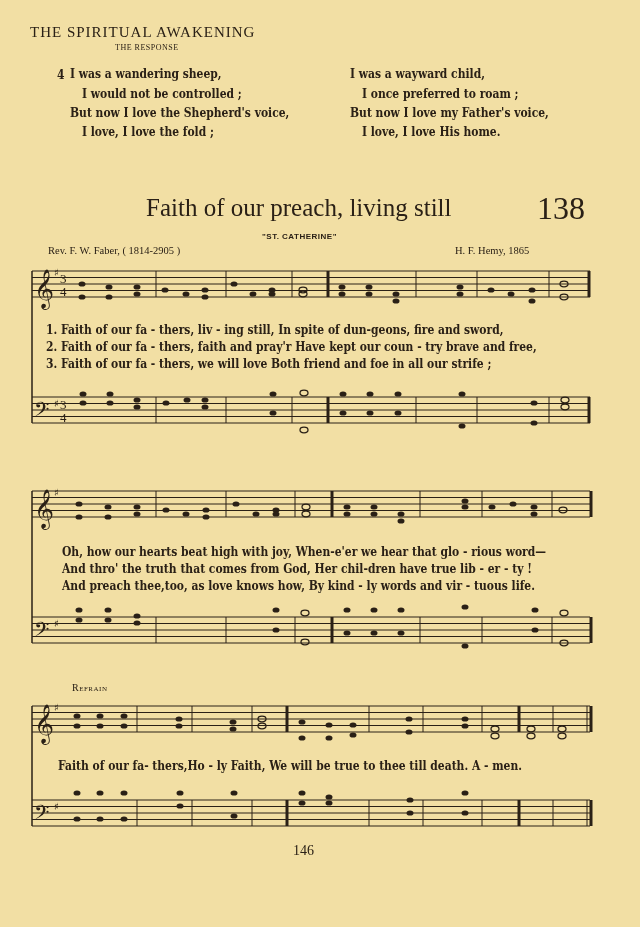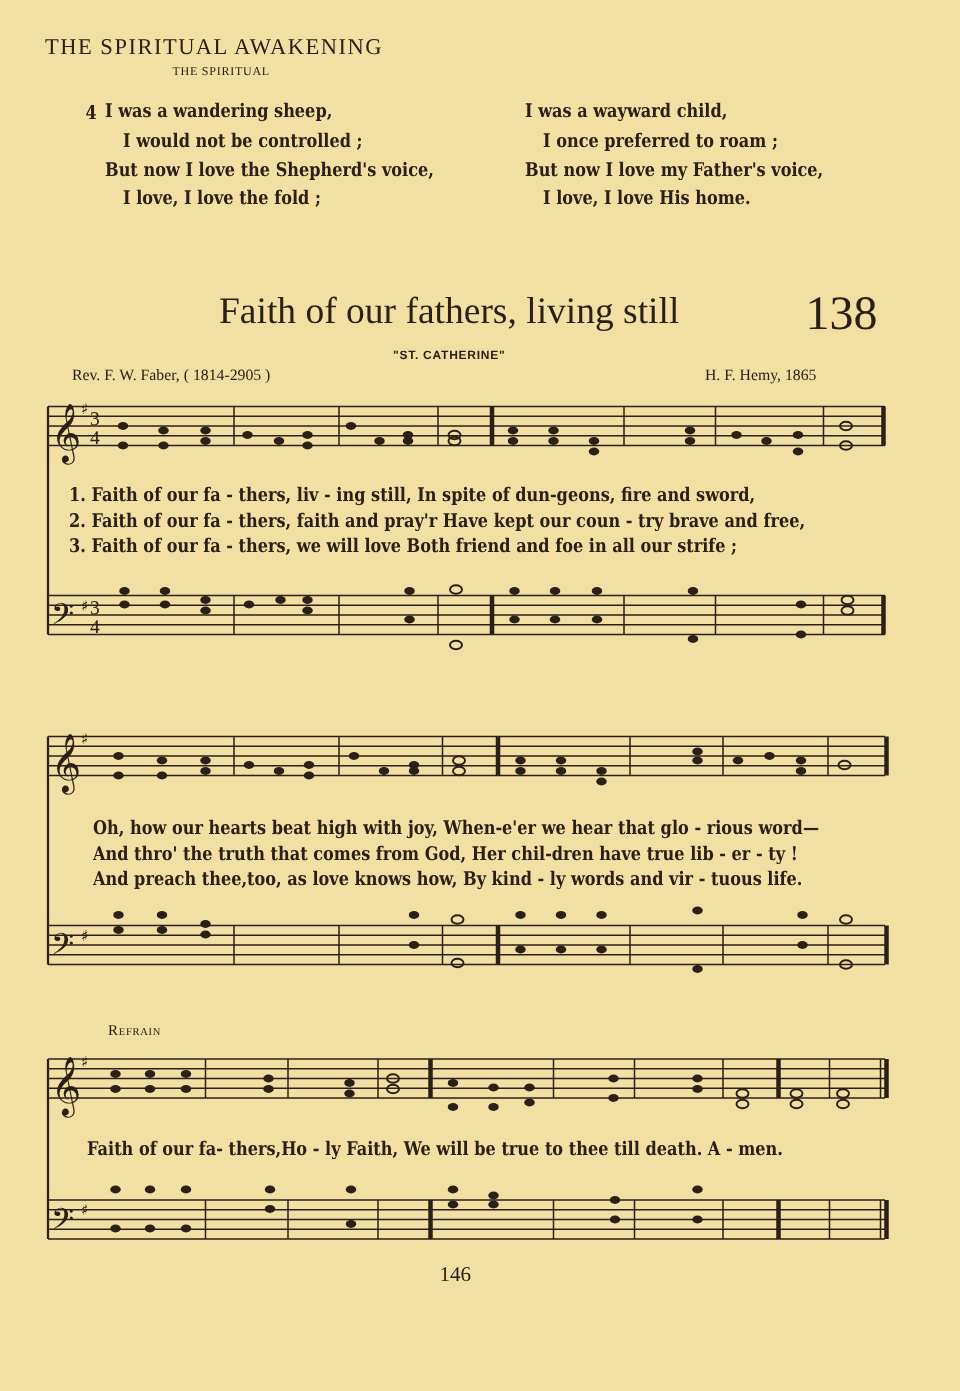--- a/index.html
+++ b/index.html
@@ -6,45 +6,45 @@
   body{width:640px;height:927px;background:#f2dfa4;position:relative;overflow:hidden;
        font-family:"DejaVu Serif","Liberation Serif",serif;color:#2a2016;}
   .abs{position:absolute;}
   .running{left:30px;top:24px;font-family:"Liberation Serif",serif;font-size:15px;letter-spacing:1px;}
   .running-sub{left:115px;top:43px;font-family:"Liberation Serif",serif;font-size:8px;letter-spacing:0.5px;}
   .verse-line{font-family:"DejaVu Serif",serif;font-size:12.5px;font-weight:bold;white-space:nowrap;transform:scaleX(0.86);transform-origin:left;}
   .title{left:146px;top:194px;font-family:"Liberation Serif",serif;font-size:25px;}
   .hnum{left:537px;top:190px;font-family:"Liberation Serif",serif;font-size:32px;}
   .tune{left:262px;top:232px;font-family:"Liberation Sans",sans-serif;font-size:8px;font-weight:bold;letter-spacing:0.5px;}
   .author,.composer{top:245px;font-family:"Liberation Serif",serif;font-size:10.5px;}
-  .author{left:48px;} .composer{left:470px;}
+  .author{left:48px;} .composer{left:455px;}
   .lyric{font-family:"DejaVu Serif",serif;font-size:12.5px;font-weight:bold;white-space:nowrap;transform:scaleX(0.86);transform-origin:left;}
   .refrain-label{left:72px;top:682px;font-family:"Liberation Serif",serif;font-size:10px;letter-spacing:0.5px;text-align:center;}
   .pagenum{left:293px;top:843px;font-family:"Liberation Serif",serif;font-size:14px;}
   svg.staff{position:absolute;left:0;top:0;}
 </style>
 </head>
 <body>
 
 <div class="abs running">THE SPIRITUAL AWAKENING</div>
-<div class="abs running-sub">THE SPIRITUAL</div>
+<div class="abs running-sub">THE RESPONSE</div>
 
 <div>
   <div class="abs verse-line" style="left:57px;top:67px;">4</div>
   <div class="abs verse-line" style="left:70px;top:66px;">I was a wandering sheep,</div>
   <div class="abs verse-line" style="left:82px;top:86px;">I would not be controlled ;</div>
   <div class="abs verse-line" style="left:70px;top:105px;">But now I love the Shepherd's voice,</div>
   <div class="abs verse-line" style="left:82px;top:124px;">I love, I love the fold ;</div>
   <div class="abs verse-line" style="left:350px;top:66px;">I was a wayward child,</div>
   <div class="abs verse-line" style="left:362px;top:86px;">I once preferred to roam ;</div>
   <div class="abs verse-line" style="left:350px;top:105px;">But now I love my Father's voice,</div>
   <div class="abs verse-line" style="left:362px;top:124px;">I love, I love His home.</div>
 </div>
 
-<div class="abs title">Faith of our fathers, living still</div>
+<div class="abs title">Faith of our preach, living still</div>
 <div class="abs hnum">138</div>
 <div class="abs tune">"ST. CATHERINE"</div>
 <div class="abs author">Rev. F. W. Faber, ( 1814-2905 )</div>
 <div class="abs composer">H. F. Hemy, 1865</div>
 
 <svg class="staff" width="640" height="927">
   <defs>
     <g id="staff5">
       <line x1="0" y1="0" x2="1" y2="0"></line>
     </g>

